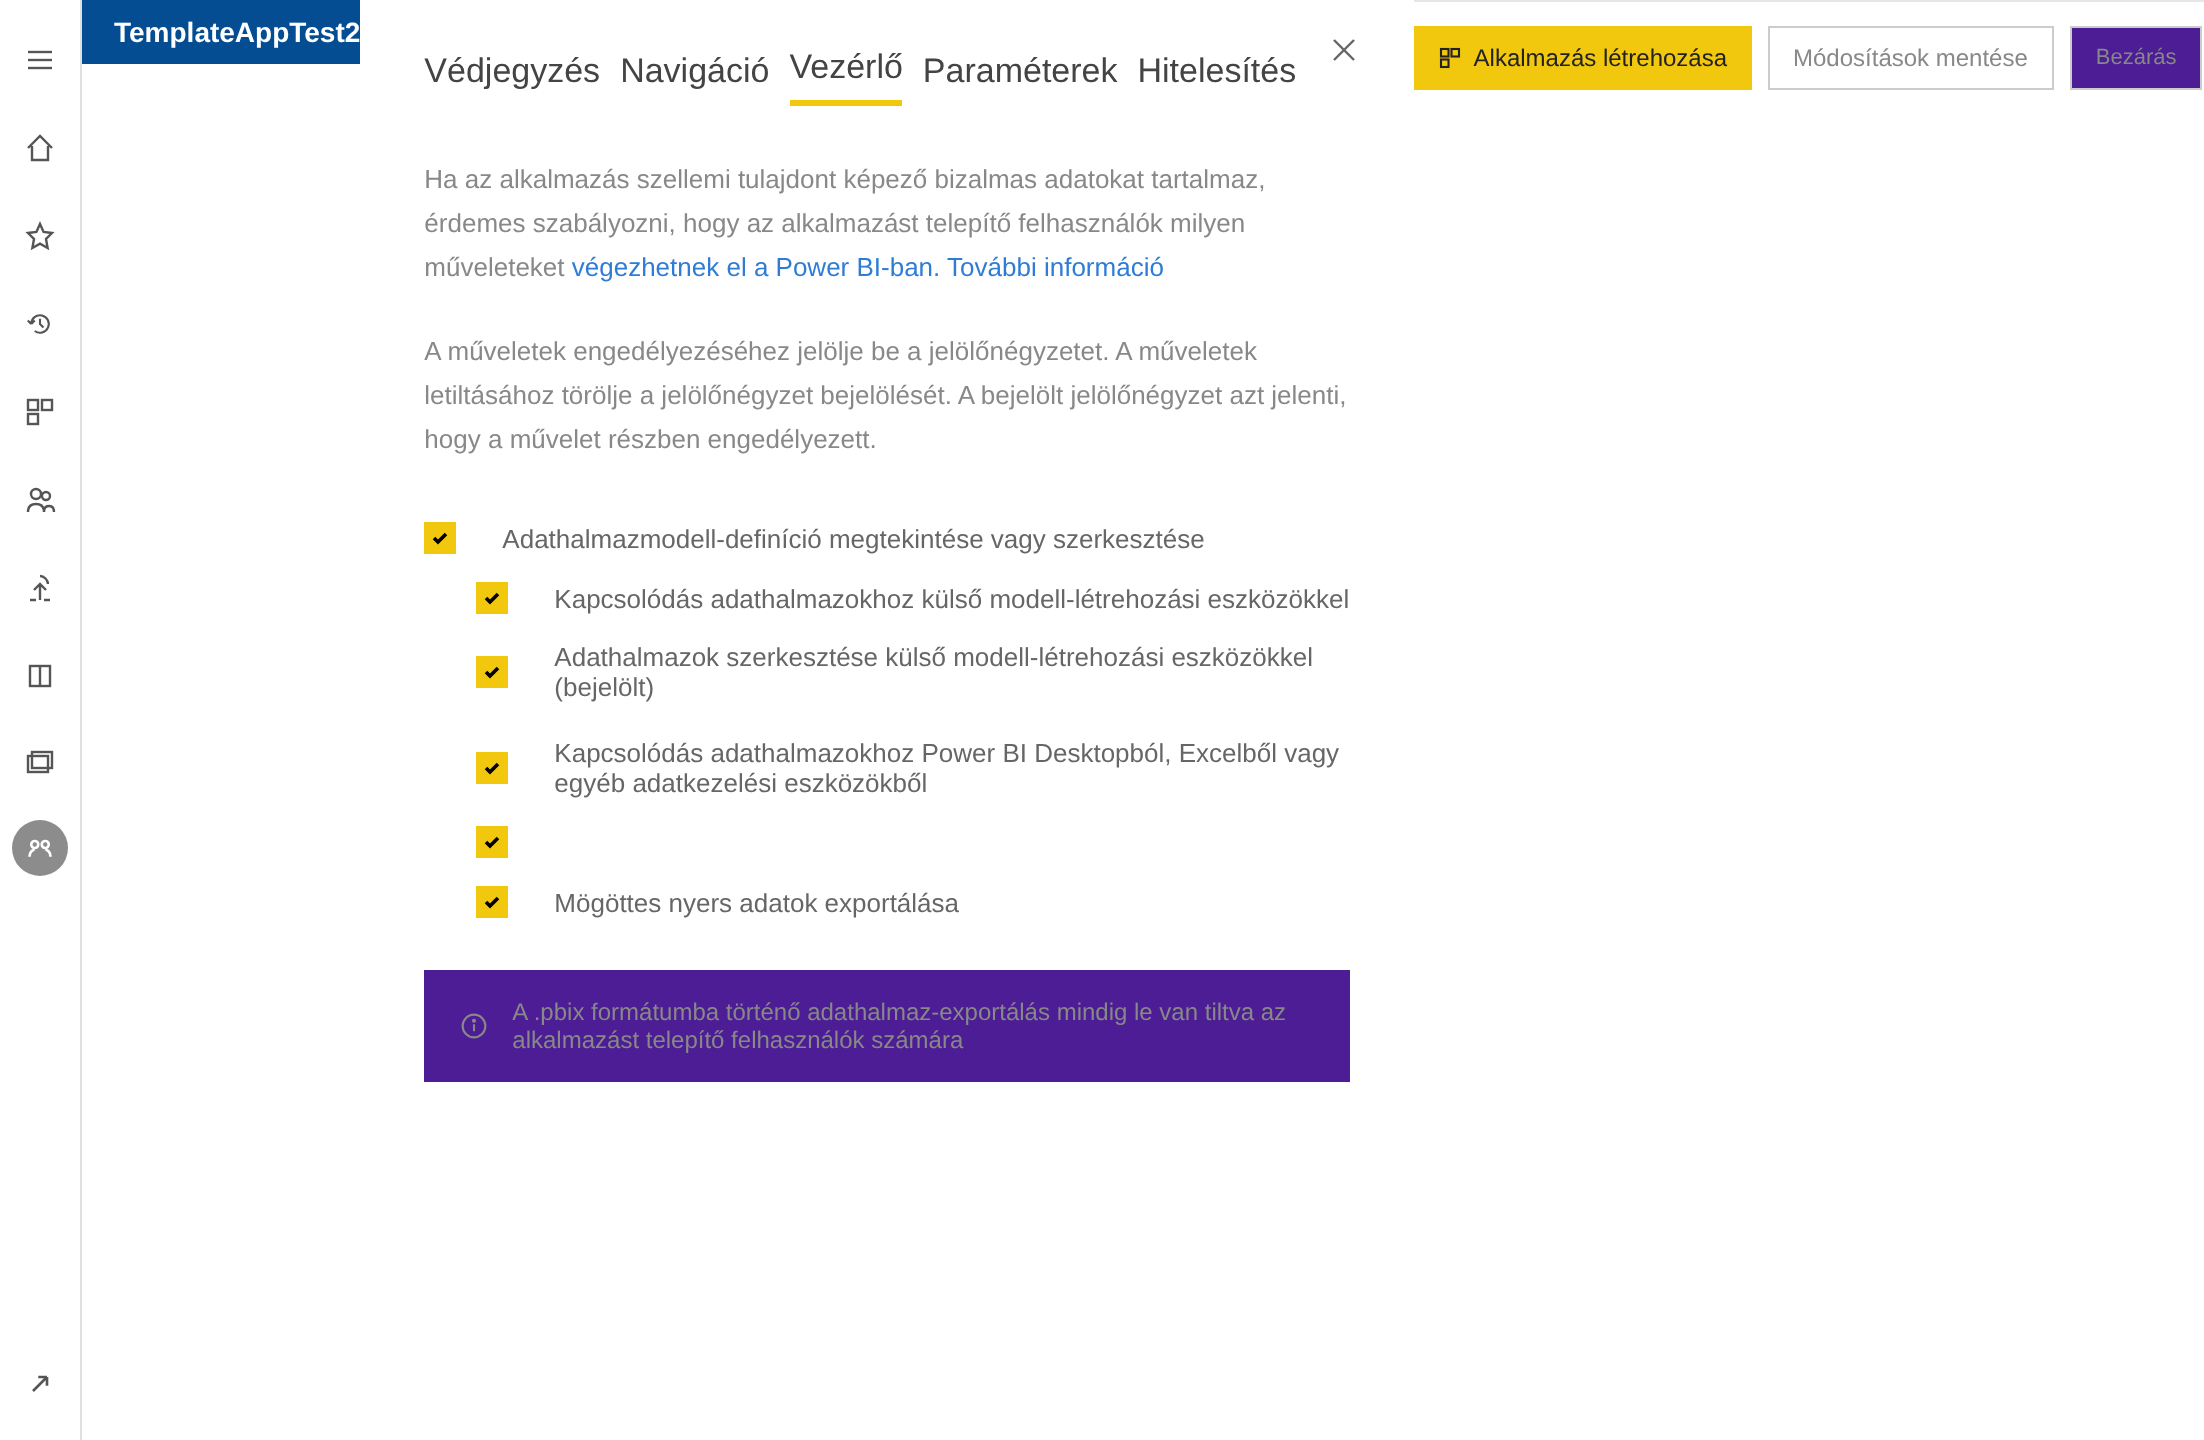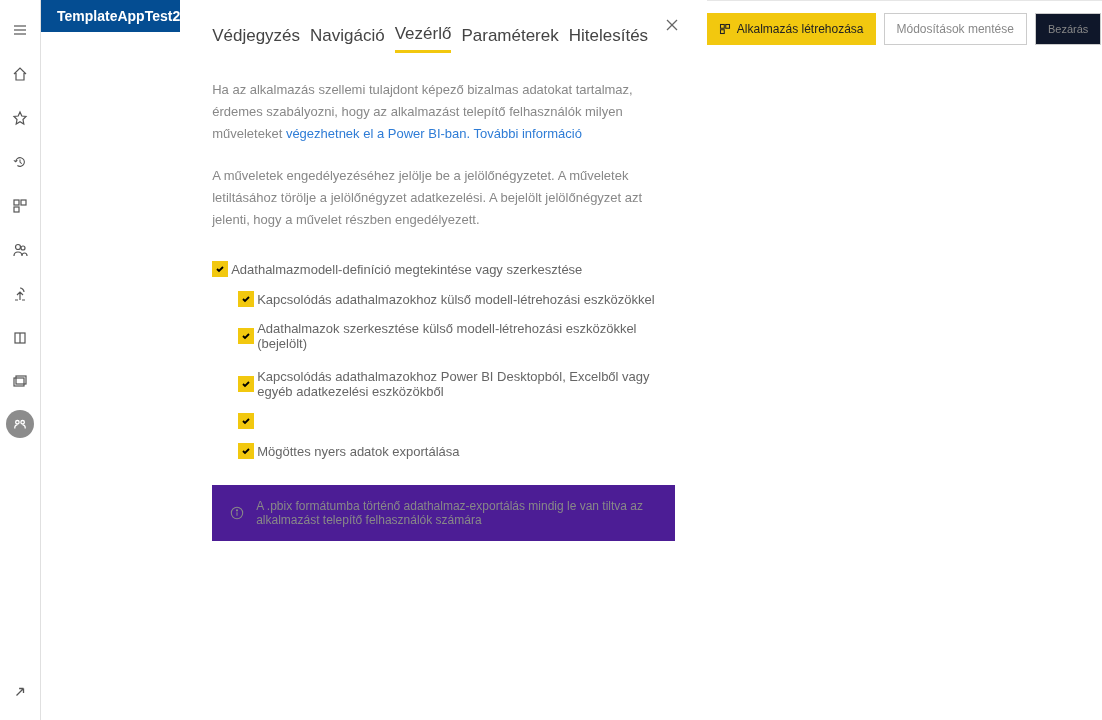--- a/index.html
+++ b/index.html
@@ -111,21 +111,21 @@
   line-height: 22px;
   max-width: 990px;
   margin-bottom: 30px;
 }
 .check-group {
   margin-bottom: 18px;
 }
 .check-row {
   display: flex;
   align-items: center;
-  gap: 3px;
+  gap: 23px;
   margin-bottom: 14px;
 }
 .check-row.sub {
   margin-left: 26px;
 }
 .checkbox {
   width: 16px;
   height: 16px;
   background: #f2c80f;
   display: flex;
@@ -176,21 +176,21 @@
   background: #f2c80f;
   color: #222;
   border: none;
 }
 .btn.secondary {
   background: #fff;
   border: 1px solid #ccc;
   color: #888;
 }
 .btn.tertiary {
-  background: #0f172a;
+  background: #4c1d95;
   border: 1px solid #ccc;
   color: #888;
   font-size: 11px;
   text-align: center;
 }
 svg { display: block; }
 </style>
 </head>
 <body>
 
@@ -284,21 +284,21 @@
       <div class="right-tab">Hozzáférés</div>
     </div>
 
     <div class="desc">
       <span>Ha az alkalmazás szellemi tulajdont képező bizalmas adatokat tartalmaz, érdemes szabályozni, hogy az alkalmazást telepítő felhasználók milyen műveleteket </span>
       <span class="link">végezhetnek el a Power BI-ban.</span>
       <span> </span>
       <span class="link">További információ</span>
     </div>
 
-    <div class="desc2">A műveletek engedélyezéséhez jelölje be a jelölőnégyzetet. A műveletek letiltásához törölje a jelölőnégyzet adatkezelési. A bejelölt jelölőnégyzet azt jelenti, hogy a művelet részben engedélyezett.</div>
+    <div class="desc2">A műveletek engedélyezéséhez jelölje be a jelölőnégyzetet. A műveletek letiltásához törölje a jelölőnégyzet bejelölését. A bejelölt jelölőnégyzet azt jelenti, hogy a művelet részben engedélyezett.</div>
 
     <div class="check-group">
       <div class="check-row">
         <div class="checkbox">
             <svg width="10" height="10" viewBox="0 0 10 10" fill="none" stroke-width="1.8">
               <path d="M2 5 L4 7 L8 3"></path>
             </svg>
           </div>
         <span class="check-label">Adathalmazmodell-definíció megtekintése vagy szerkesztése</span>
       </div>

